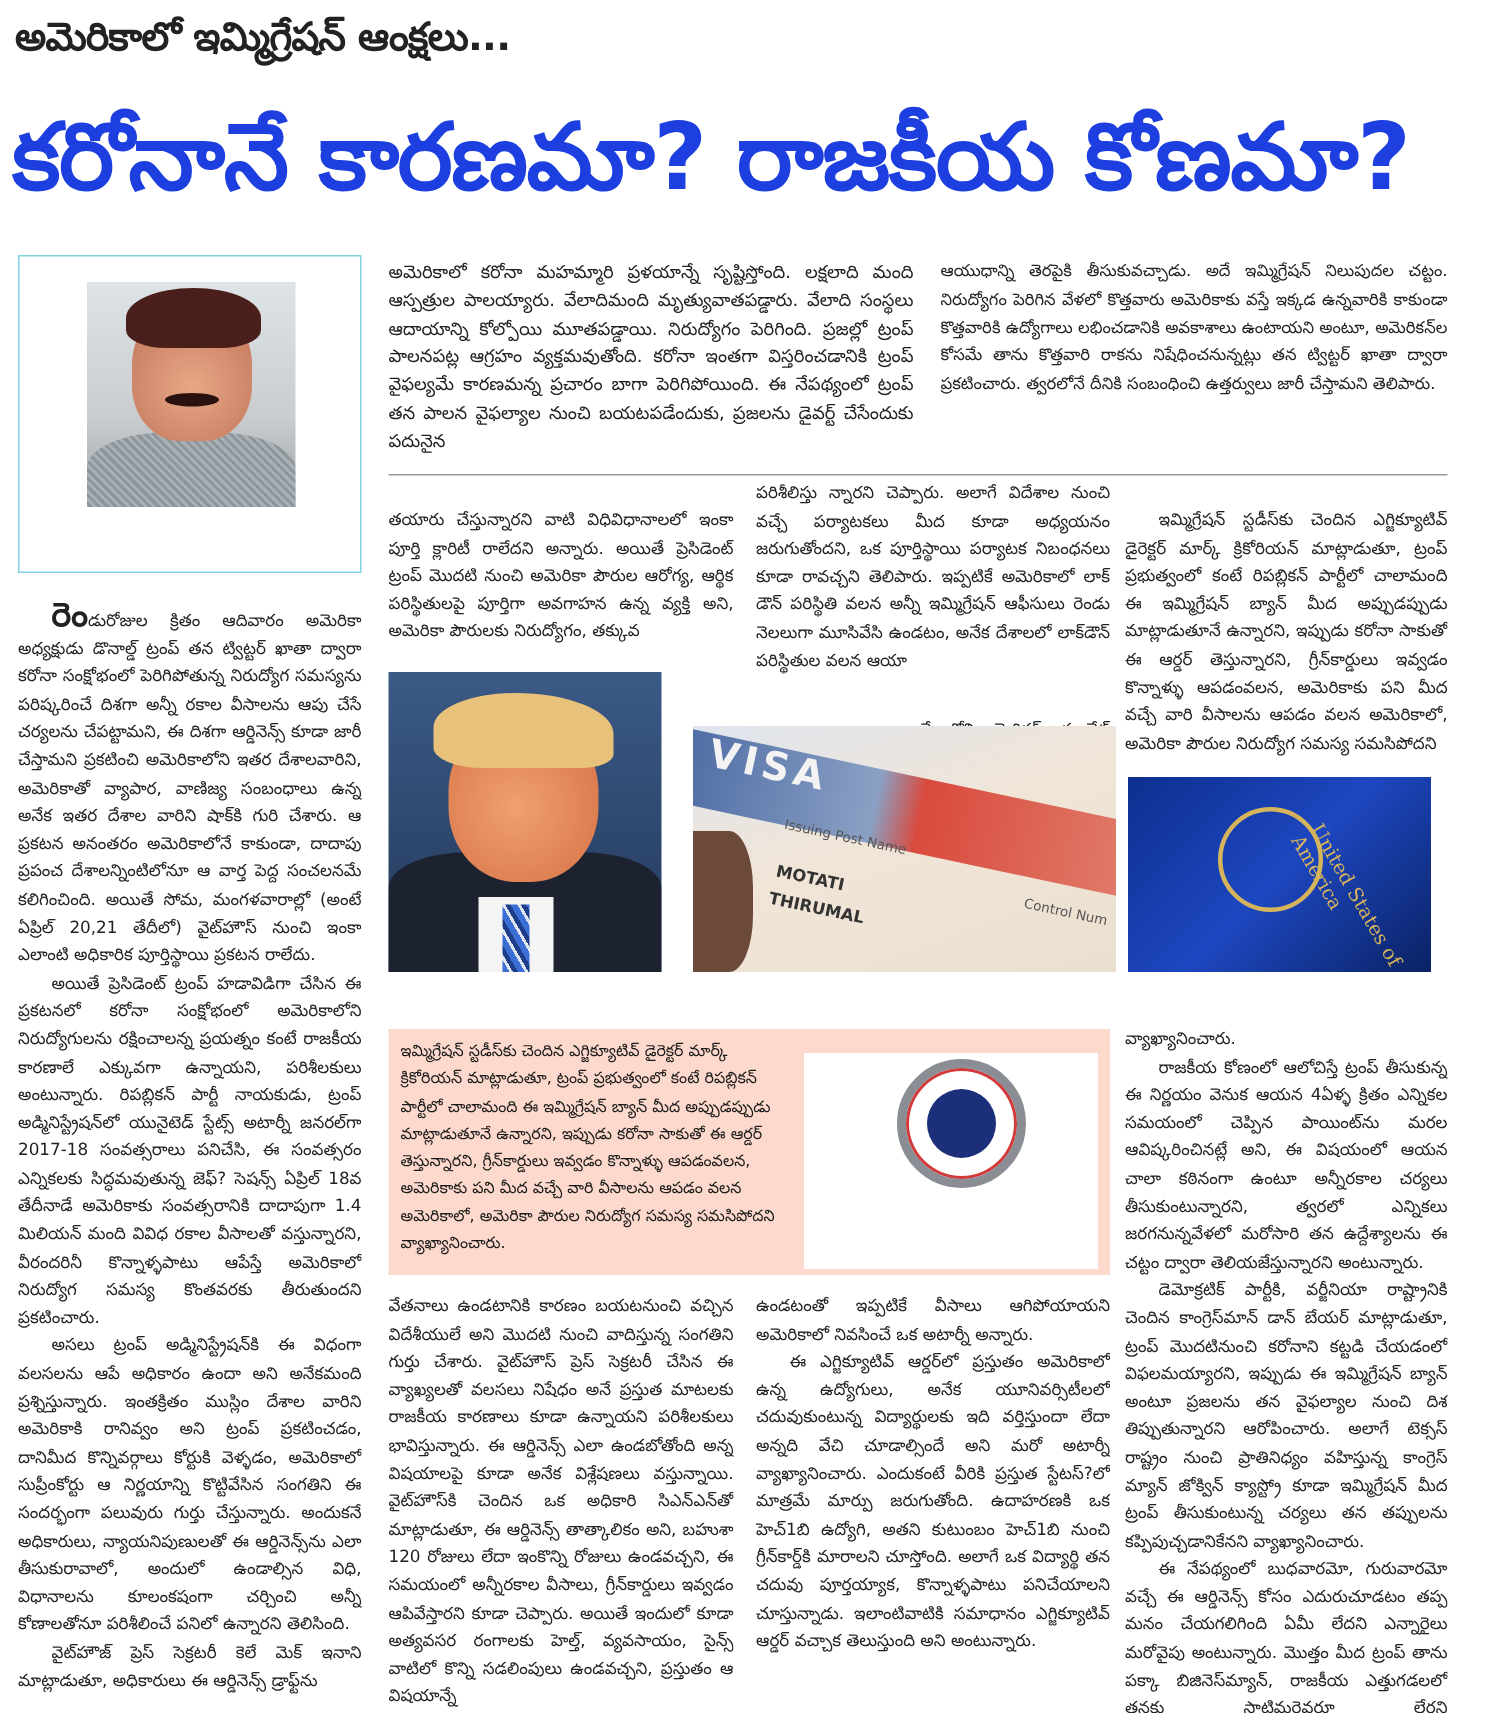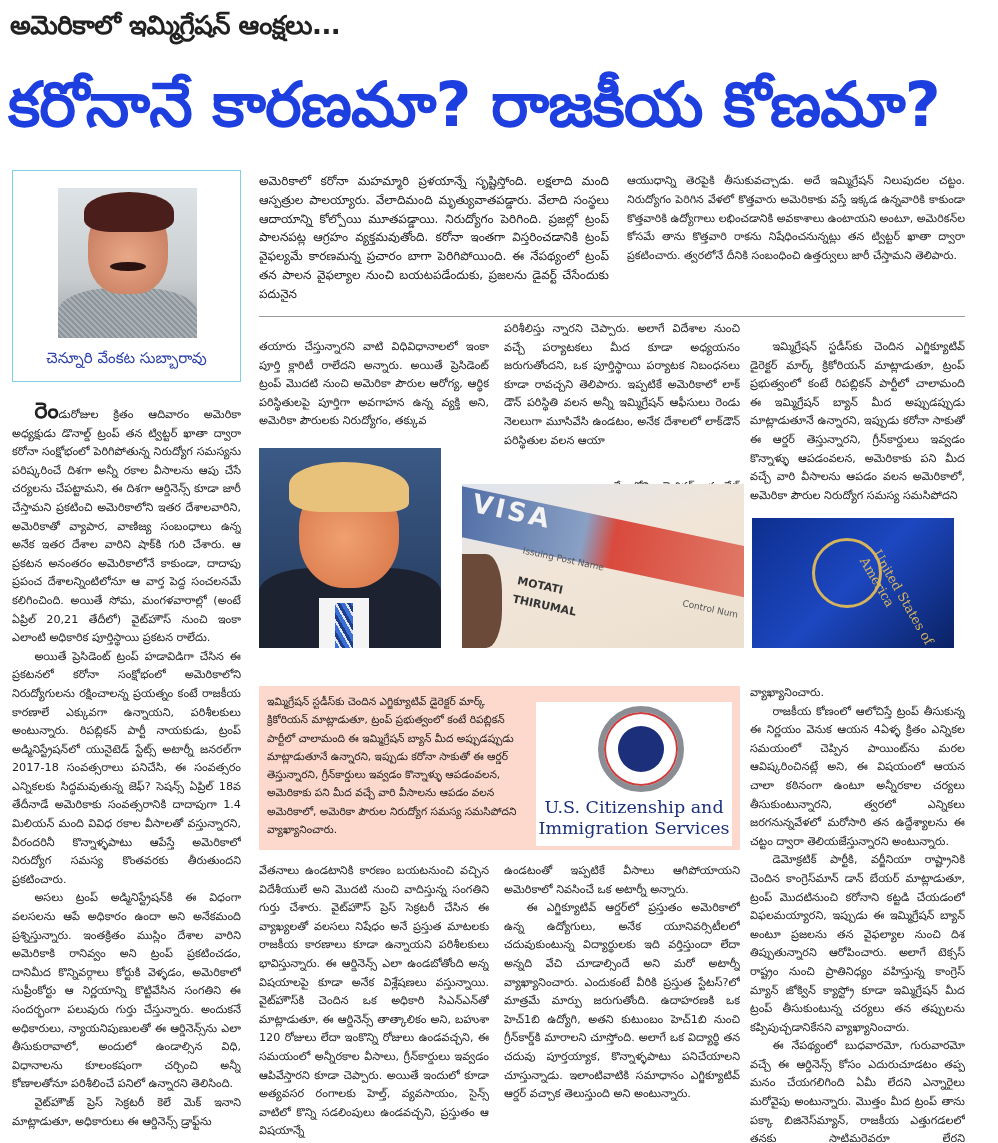--- a/index.html
+++ b/index.html
@@ -51,21 +51,20 @@
 <div class="kicker">అమెరికాలో ఇమ్మిగ్రేషన్ ఆంక్షలు...</div>
 <div class="headline">కరోనానే కారణమా? రాజకీయ కోణమా?</div>
 
 <div class="author-box">
   <div class="author-photo">
     <div class="jacket"></div>
       <div class="head"></div>
       <div class="hair"></div>
       <div class="mustache"></div>
   </div>
-  <div class="author-name">చెన్నూరి వేంకట సుబ్బారావు</div>
 </div>
 
 <div class="col" style="left:259px; top:172px; width:350px; height:140px; font-size:12px; line-height:18.8px;">
     <p class="noind">అమెరికాలో కరోనా మహమ్మారి ప్రళయాన్నే సృష్టిస్తోంది. లక్షలాది మంది ఆస్పత్రుల పాలయ్యారు. వేలాదిమంది మృత్యువాతపడ్డారు. వేలాది సంస్థలు ఆదాయాన్ని కోల్పోయి మూతపడ్డాయి. నిరుద్యోగం పెరిగింది. ప్రజల్లో ట్రంప్ పాలనపట్ల ఆగ్రహం వ్యక్తమవుతోంది. కరోనా ఇంతగా విస్తరించడానికి ట్రంప్ వైఫల్యమే కారణమన్న ప్రచారం బాగా పెరిగిపోయింది. ఈ నేపథ్యంలో ట్రంప్ తన పాలన వైఫల్యాల నుంచి బయటపడేందుకు, ప్రజలను డైవర్ట్ చేసేందుకు పదునైన</p>
   </div>
 <div class="col" style="left:627px; top:172px; width:338px; height:140px; font-size:11px; line-height:18.8px;">
     <p class="noind">ఆయుధాన్ని తెరపైకి తీసుకువచ్చాడు. అదే ఇమ్మిగ్రేషన్ నిలుపుదల చట్టం. నిరుద్యోగం పెరిగిన వేళలో కొత్తవారు అమెరికాకు వస్తే ఇక్కడ ఉన్నవారికి కాకుండా కొత్తవారికి ఉద్యోగాలు లభించడానికి అవకాశాలు ఉంటాయని అంటూ, అమెరికన్‌ల కోసమే తాను కొత్తవారి రాకను నిషేధించనున్నట్లు తన ట్విట్టర్ ఖాతా ద్వారా ప్రకటించారు. త్వరలోనే దీనికి సంబంధించి ఉత్తర్వులు జారీ చేస్తామని తెలిపారు.</p>
   </div>
 <div class="rule" style="left:259px; top:316px; width:706px;"></div>
 
@@ -113,24 +112,20 @@
 
 <div class="img passport">
   <div class="eagle"></div>
   <div class="pptxt">United States of America</div>
 </div>
 
 <div class="callout">
   <div class="callout-text">ఇమ్మిగ్రేషన్ స్టడీస్‌కు చెందిన ఎగ్జిక్యూటివ్ డైరెక్టర్ మార్క్ క్రికోరియన్ మాట్లాడుతూ, ట్రంప్ ప్రభుత్వంలో కంటే రిపబ్లికన్ పార్టీలో చాలామంది ఈ ఇమ్మిగ్రేషన్ బ్యాన్ మీద అప్పుడప్పుడు మాట్లాడుతూనే ఉన్నారని, ఇప్పుడు కరోనా సాకుతో ఈ ఆర్డర్ తెస్తున్నారని, గ్రీన్‌కార్డులు ఇవ్వడం కొన్నాళ్ళు ఆపడంవలన, అమెరికాకు పని మీద వచ్చే వారి వీసాలను ఆపడం వలన అమెరికాలో, అమెరికా పౌరుల నిరుద్యోగ సమస్య సమసిపోదని వ్యాఖ్యానించారు.</div>
   <div class="uscis">
     <div class="seal"></div>
-    <div class="uscis-name">
-      <div>U.S. Citizenship and</div>
-      <div>Immigration Services</div>
-    </div>
   </div>
 </div>
 
 <div class="col" style="left:750px; top:684px; width:215px; height:458px;">
   <p class="noind">వ్యాఖ్యానించారు.</p>
   <p>రాజకీయ కోణంలో ఆలోచిస్తే ట్రంప్ తీసుకున్న ఈ నిర్ణయం వెనుక ఆయన 4ఏళ్ళ క్రితం ఎన్నికల సమయంలో చెప్పిన పాయింట్‌ను మరల ఆవిష్కరించినట్లే అని, ఈ విషయంలో ఆయన చాలా కఠినంగా ఉంటూ అన్నీరకాల చర్యలు తీసుకుంటున్నారని, త్వరలో ఎన్నికలు జరగనున్నవేళలో మరోసారి తన ఉద్దేశ్యాలను ఈ చట్టం ద్వారా తెలియజేస్తున్నారని అంటున్నారు.</p>
   <p>డెమోక్రటిక్ పార్టీకి, వర్జీనియా రాష్ట్రానికి చెందిన కాంగ్రెస్‌మాన్ డాన్ బేయర్ మాట్లాడుతూ, ట్రంప్ మొదటినుంచి కరోనాని కట్టడి చేయడంలో విఫలమయ్యారని, ఇప్పుడు ఈ ఇమ్మిగ్రేషన్ బ్యాన్ అంటూ ప్రజలను తన వైఫల్యాల నుంచి దిశ తిప్పుతున్నారని ఆరోపించారు. అలాగే టెక్సస్ రాష్ట్రం నుంచి ప్రాతినిధ్యం వహిస్తున్న కాంగ్రెస్ మ్యాన్ జోక్విన్ క్యాస్ట్రో కూడా ఇమ్మిగ్రేషన్ మీద ట్రంప్ తీసుకుంటున్న చర్యలు తన తప్పులను కప్పిపుచ్చడానికేనని వ్యాఖ్యానించారు.</p>
   <p>ఈ నేపథ్యంలో బుధవారమో, గురువారమో వచ్చే ఈ ఆర్డినెన్స్ కోసం ఎదురుచూడటం తప్ప మనం చేయగలిగింది ఏమీ లేదని ఎన్నారైలు మరోవైపు అంటున్నారు. మొత్తం మీద ట్రంప్ తాను పక్కా బిజినెస్‌మ్యాన్, రాజకీయ ఎత్తుగడలలో తనకు సాటిమరెవరూ లేరని నిరూపించుకుంటున్నారు.</p>
 </div>
 

